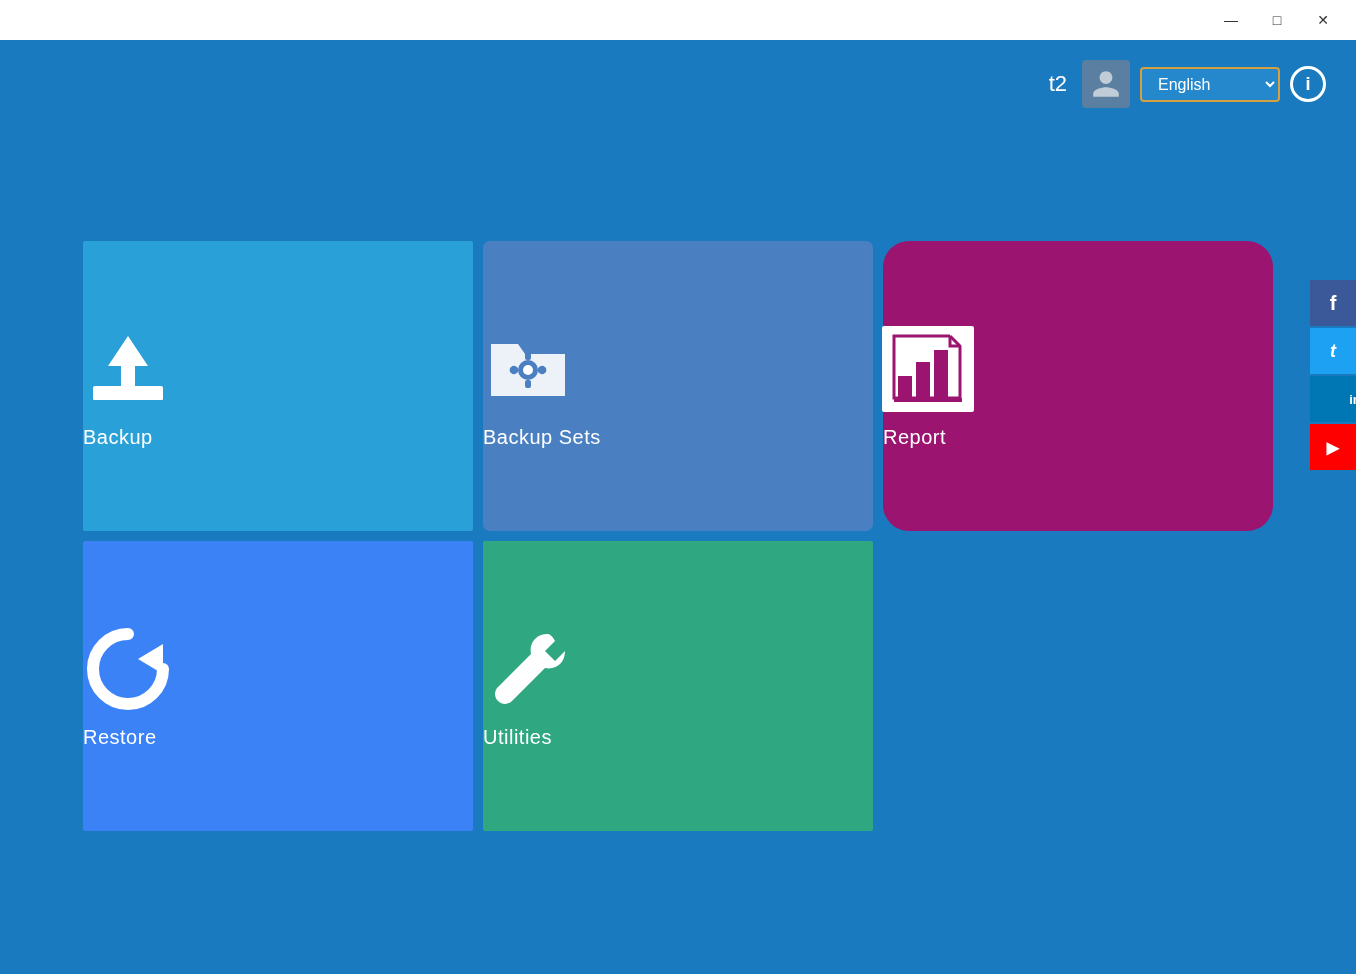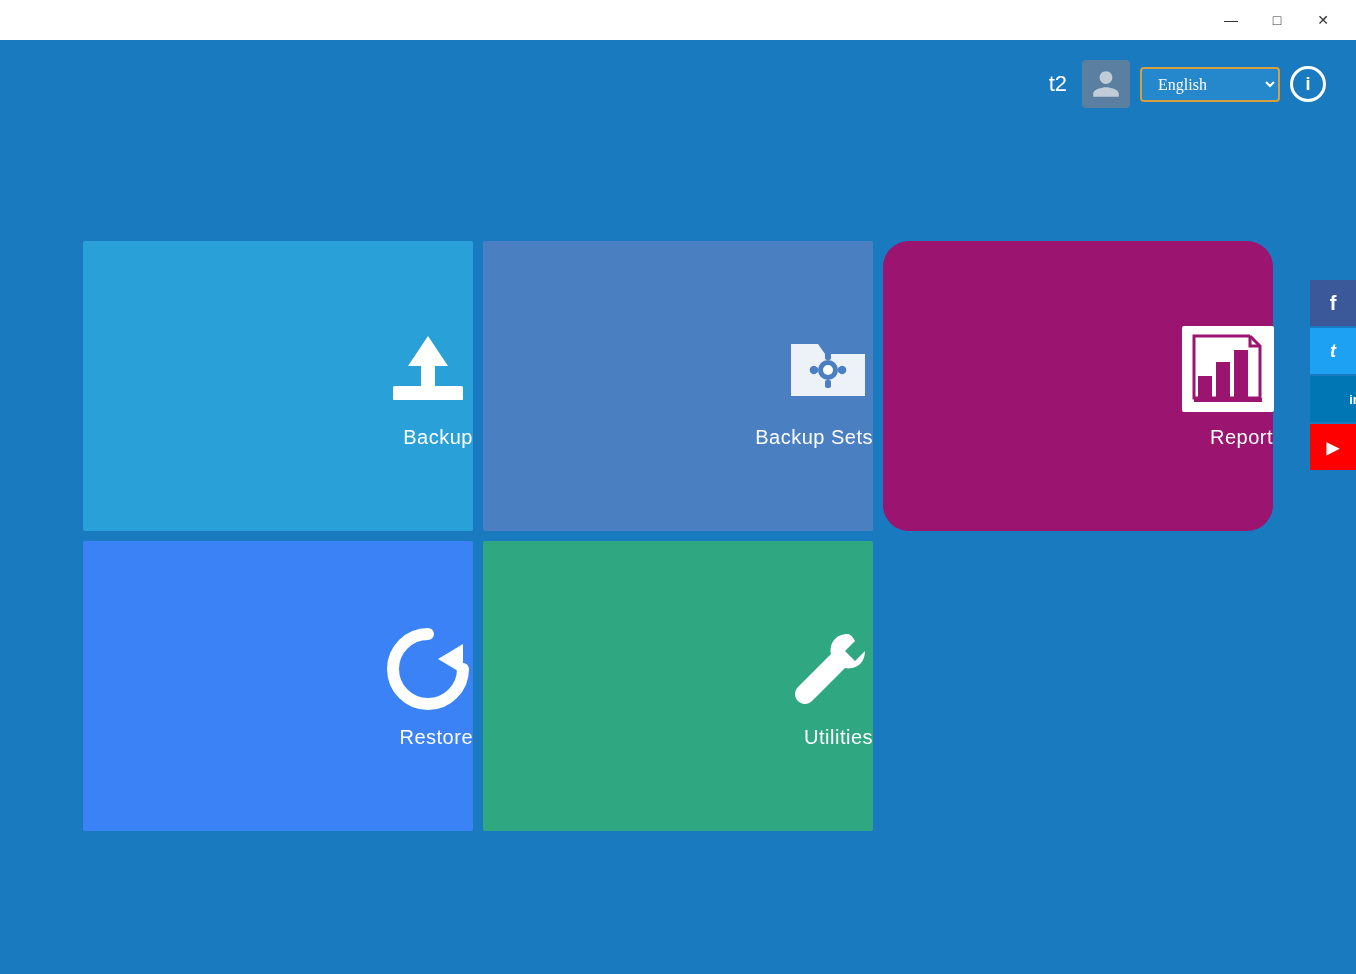--- a/index.html
+++ b/index.html
@@ -83,21 +83,20 @@
     .language-select {
       background: #2688cc;
       border: 2px solid #d4a040;
       border-radius: 4px;
       color: #ffffff;
       font-size: 16px;
       padding: 6px 12px;
       outline: none;
       cursor: pointer;
       min-width: 140px;
-      font-family: Liberation Serif, serif;
     }
 
     .language-select option {
       background: #2688cc;
       color: #fff;
     }
 
     .info-btn {
       width: 36px;
       height: 36px;
@@ -126,37 +125,37 @@
       display: grid;
       grid-template-columns: repeat(3, 390px);
       grid-template-rows: repeat(2, 290px);
       gap: 10px;
     }
 
     .tile {
       border-radius: 2px;
       display: flex;
       flex-direction: column;
-      align-items: flex-end;
+      align-items: flex-start;
       justify-content: center;
       cursor: pointer;
       transition: filter 0.1s;
       gap: 12px;
       color: #ffffff;
     }
 
     .tile-label {
       font-size: 20px;
       font-weight: 300;
       color: #ffffff;
       letter-spacing: 0.5px;
     }
 
     .tile-backup { background: #29a0d8; }
-    .tile-backup-sets { background: #4a7fc2; }
+    .tile-backup-sets { background: #4a7fc2; border-radius: 7px; }
     .tile-report { background: #9b1470; border-radius: 26px; }
     .tile-restore { background: #3b82f6; }
     .tile-settings { background: #e8951a; }
     .tile-utilities { background: #2fa882; }
 
     .tile-icon {
       width: 90px;
       height: 90px;
       display: flex;
       align-items: center;

